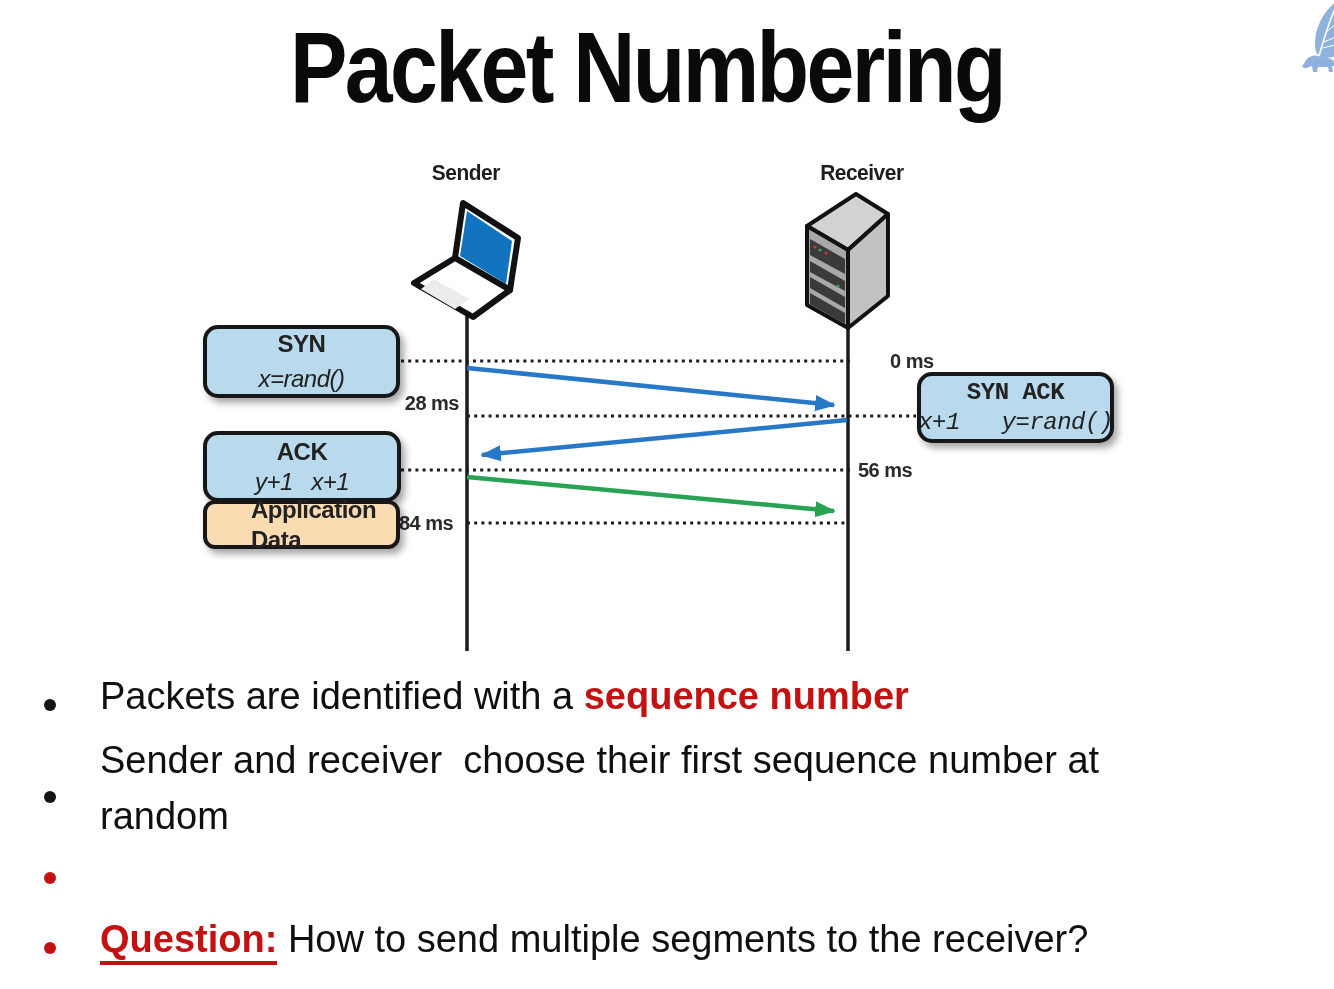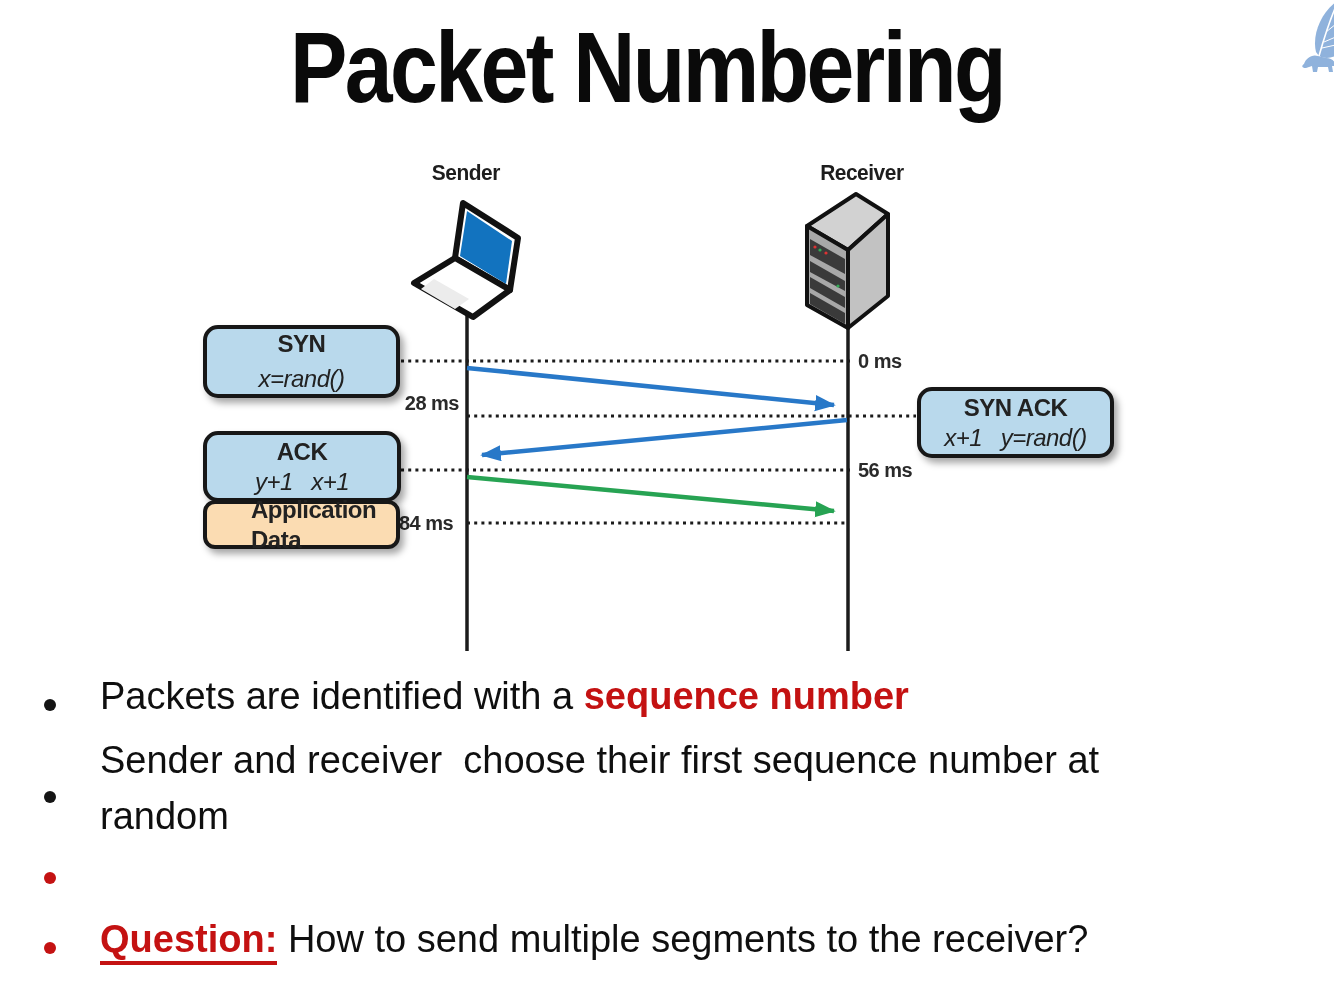--- a/index.html
+++ b/index.html
@@ -101,31 +101,31 @@
     <circle cx="815" cy="247" r="1.6" fill="#d33"></circle>
     <circle cx="820" cy="250" r="1.6" fill="#3a5"></circle>
     <circle cx="826" cy="253" r="1.6" fill="#d33"></circle>
     <circle cx="838" cy="286" r="1.6" fill="#3a5"></circle>
   </g>
 </svg>
 
 <div class="node-label" style="left:430px;top:160px;">Sender</div>
 <div class="node-label" style="left:818px;top:160px;">Receiver</div>
 
-<div class="time-label" style="left:858px;top:350px;">0 ms</div>
+<div class="time-label" style="left:890px;top:350px;">0 ms</div>
 <div class="time-label" style="left:399px;top:392px;width:60px;text-align:right;">28 ms</div>
 <div class="time-label" style="left:858px;top:459px;">56 ms</div>
 <div class="time-label" style="left:399px;top:512px;width:60px;text-align:left;">84 ms</div>
 
 <div class="msg-box" style="left:203px;top:325px;width:197px;height:73px;justify-content:space-between;">
   <div class="l1">SYN</div>
   <div class="l2">x=rand()</div>
 </div>
 
-<div class="msg-box" style="left:917px;top:387px;width:197px;height:71px;">
+<div class="msg-box" style="left:917px;top:372px;width:197px;height:71px;font-family:Liberation Mono, monospace;">
   <div class="l1">SYN ACK</div>
   <div class="l2">x+1   y=rand()</div>
 </div>
 
 <div class="msg-box" style="left:203px;top:431px;width:198px;height:71px;">
   <div class="l1">ACK</div>
   <div class="l2">y+1   x+1</div>
 </div>
 
 <div class="msg-box peach" style="left:203px;top:500px;width:197px;height:49px;">

